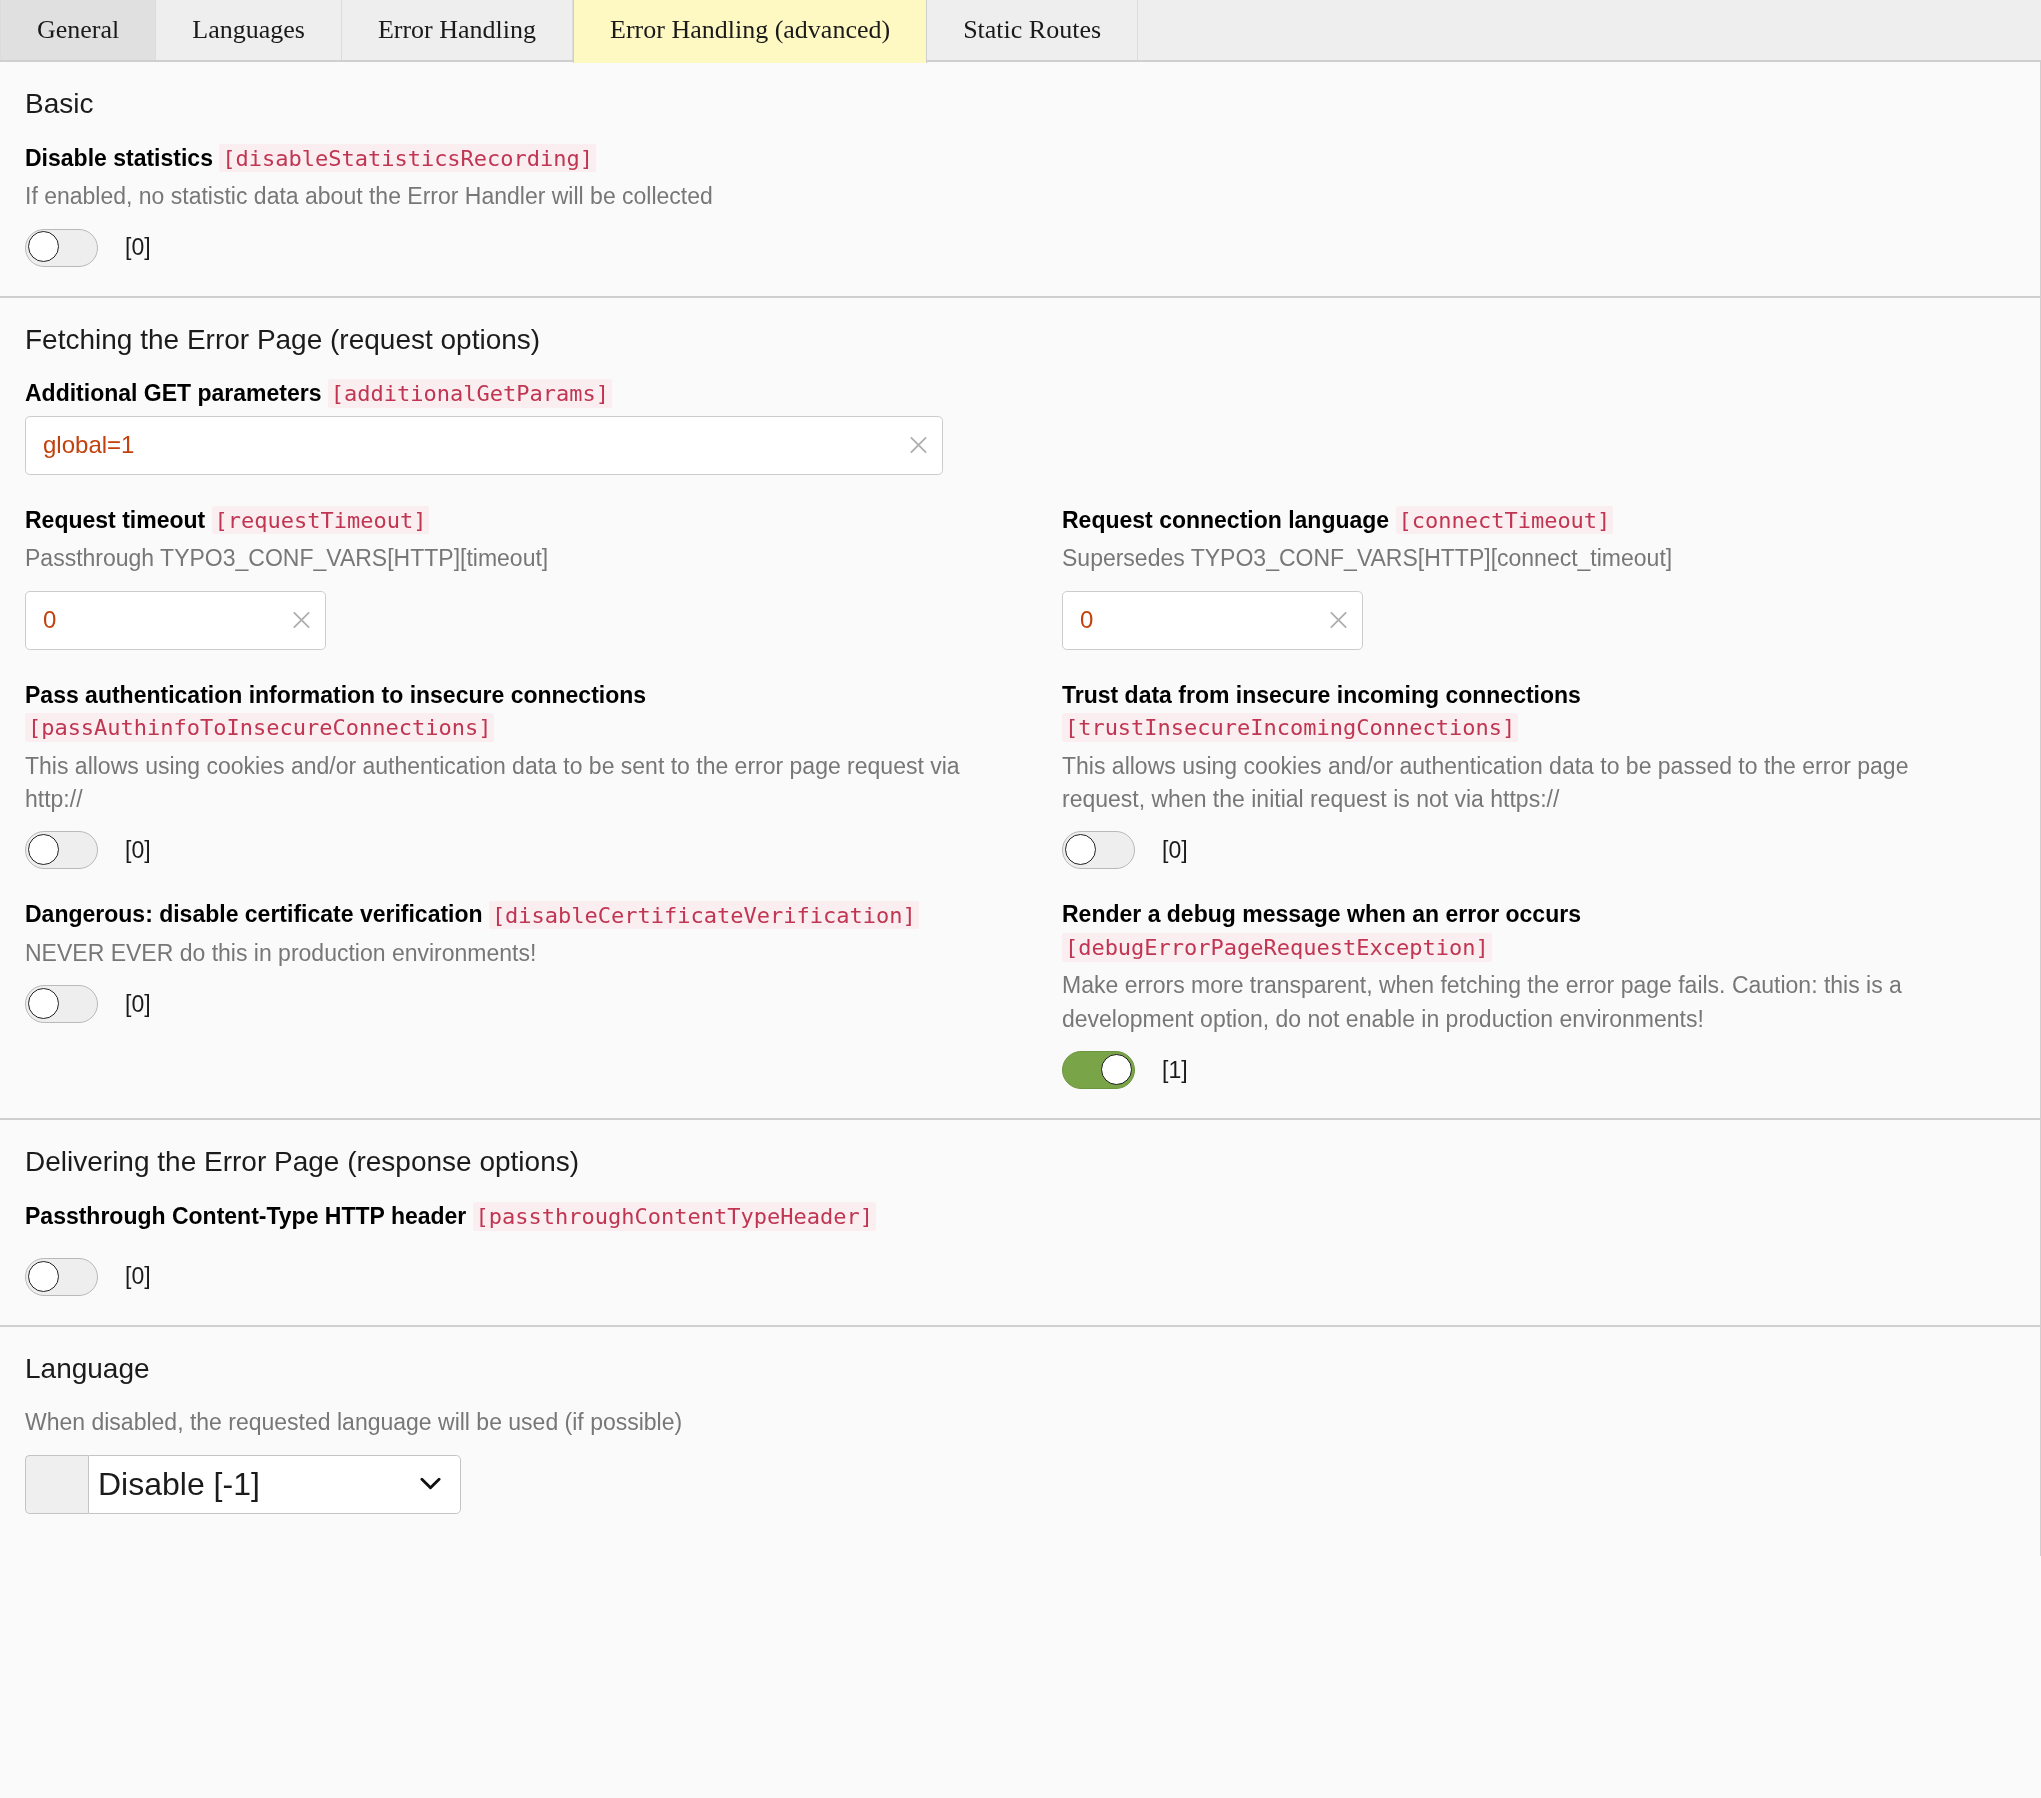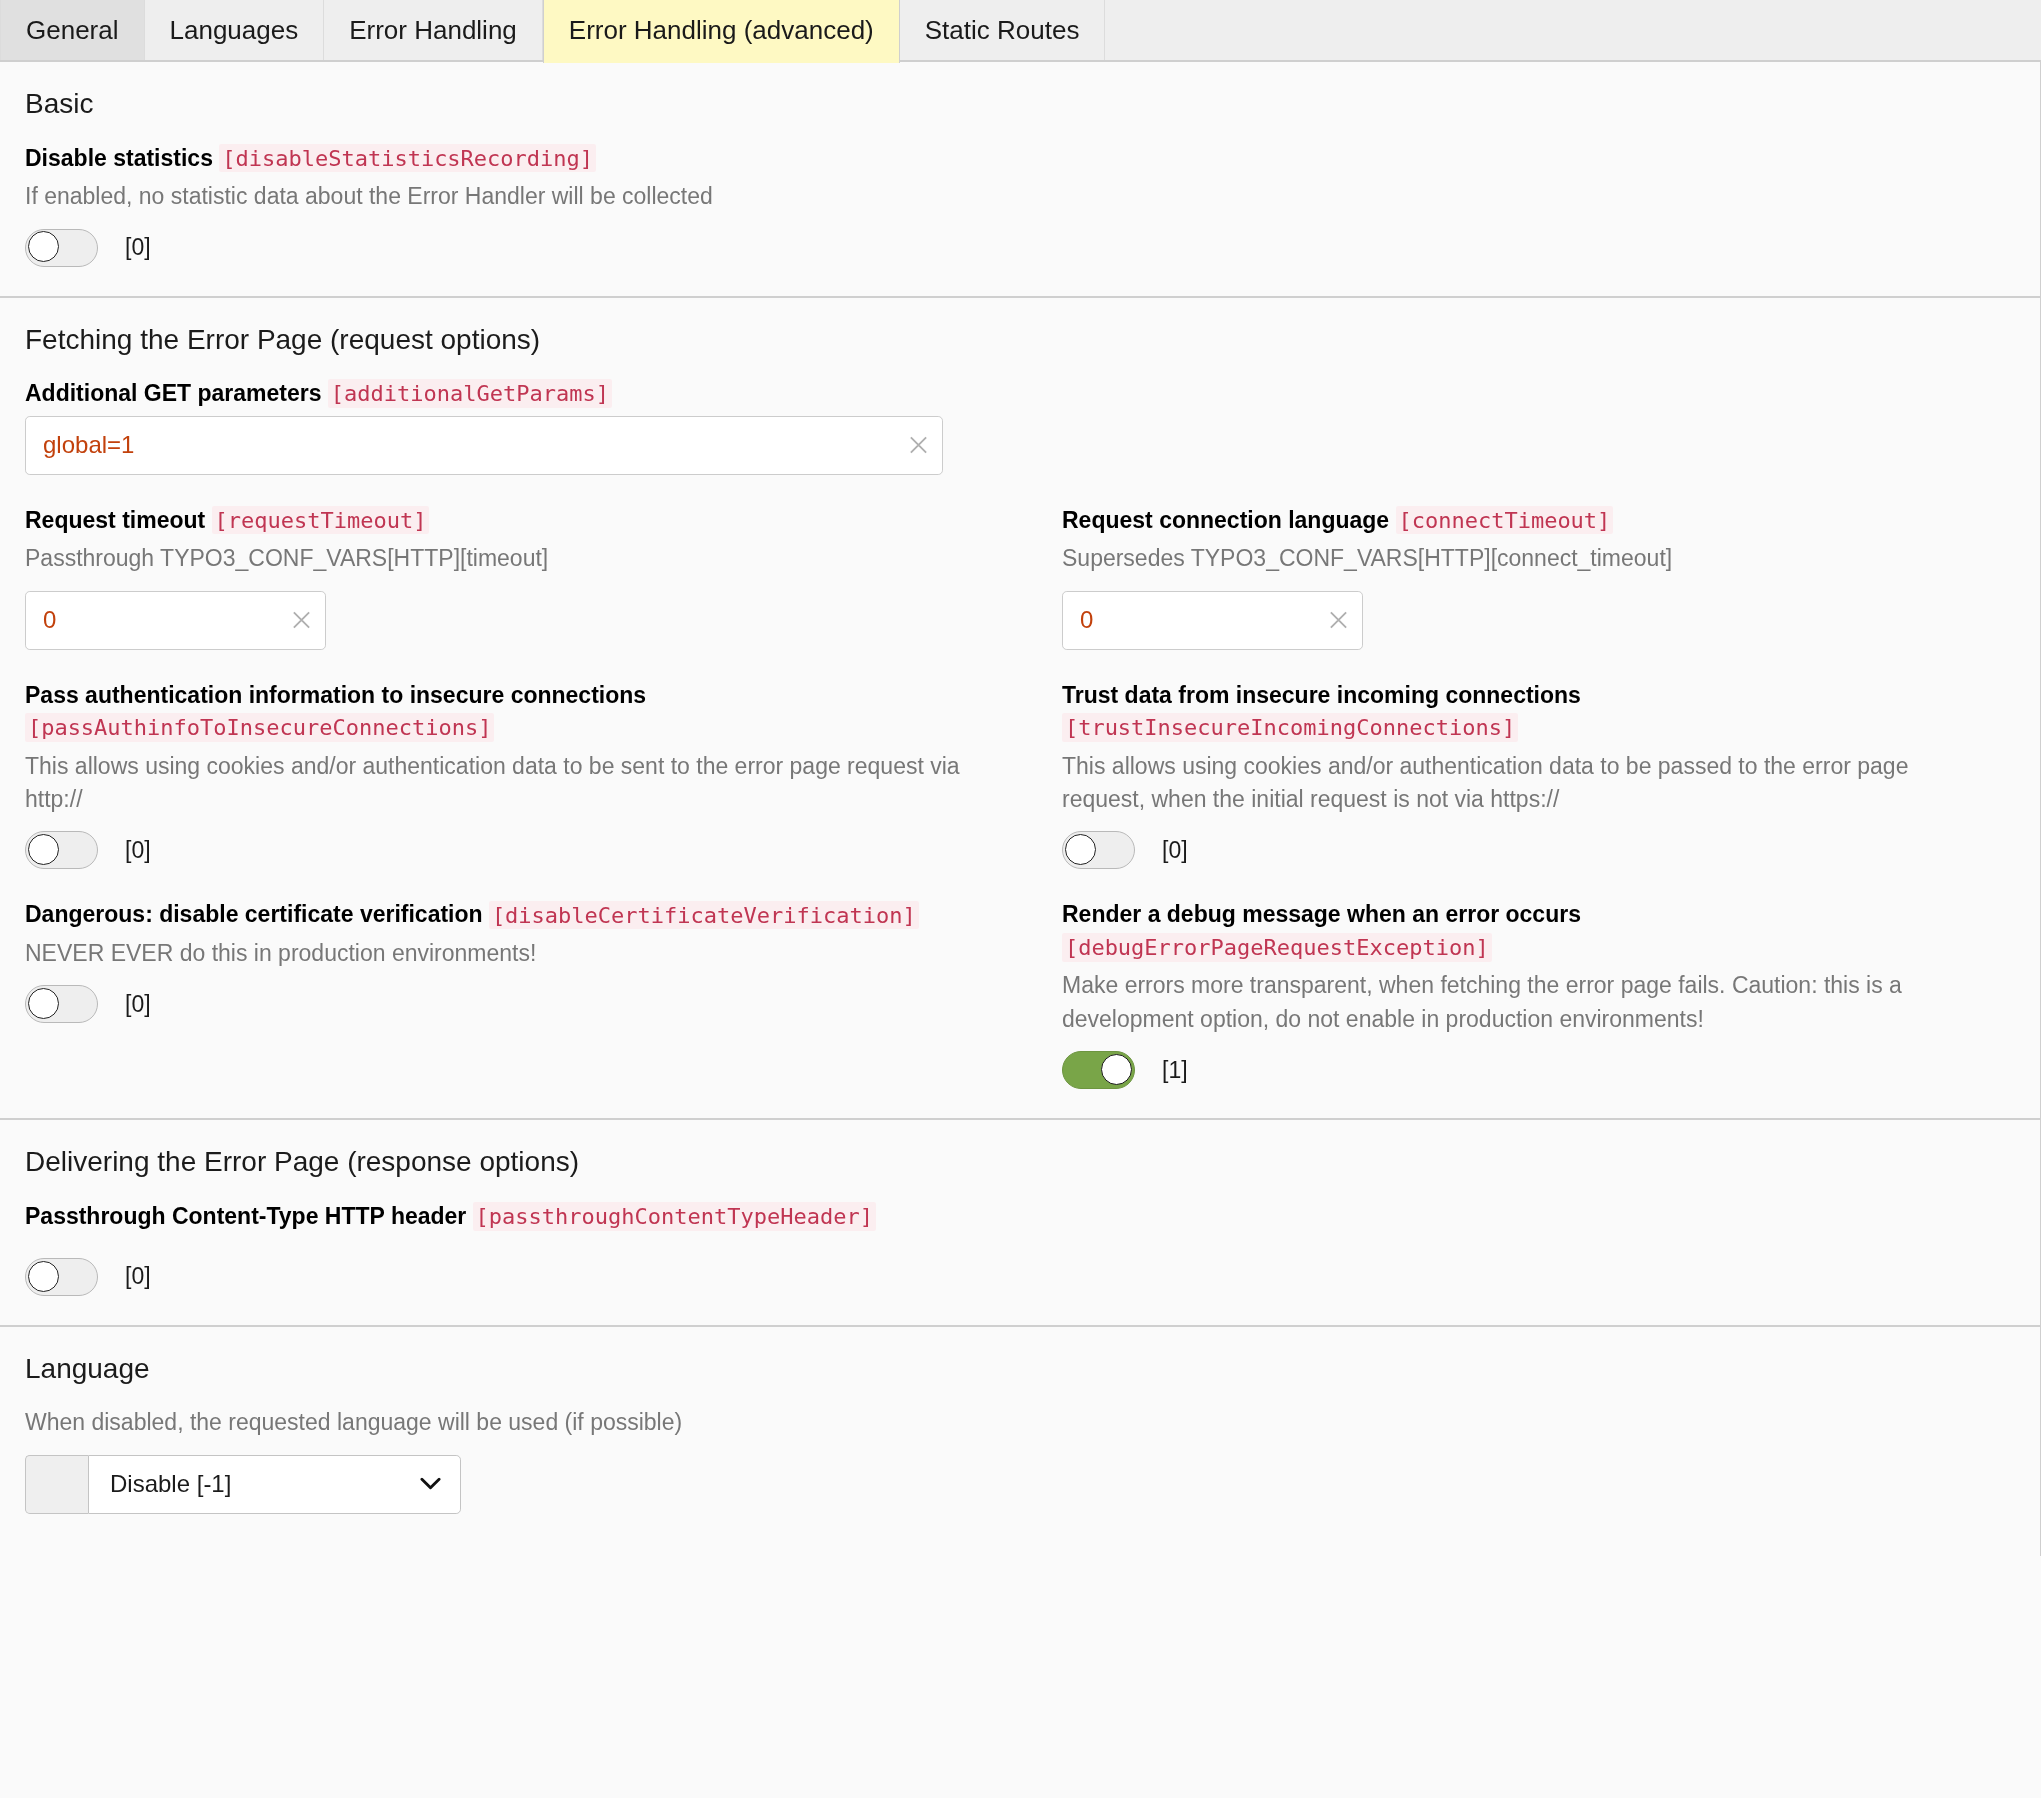--- a/index.html
+++ b/index.html
@@ -27,30 +27,30 @@
     border-bottom: 2.9px solid #cfcfcf;
     display: flex;
     align-items: stretch;
     box-sizing: border-box;
     padding: 0;
     position: relative;
   }
   .tab {
     display: flex;
     align-items: center;
-    padding: 0 25px;
+    padding: 0 36px;
     font-size: 26px;
     color: #1a1a1a;
     background: transparent;
     border: none;
     border-right: 1px solid #dcdcdc;
     cursor: pointer;
     box-sizing: border-box;
     white-space: nowrap;
-    font-family: Liberation Sans, sans-serif;
+    font-family: Liberation Serif, serif;
     position: relative;
     line-height: 1;
   }
   .tab:first-child {
     border-left: 1px solid #dcdcdc;
   }
   .tab.hover {
     background: #e0e0e0;
   }
   .tab.active {
@@ -220,23 +220,23 @@
     width: 373px;
     background: #ffffff;
     border: 1.9px solid #c4c4c4;
     border-radius: 0 4.8px 4.8px 0;
     box-sizing: border-box;
     display: flex;
     align-items: center;
     cursor: pointer;
   }
   .select-box .sel-text {
-    font-size: 24px;
+    font-size: 32px;
     color: #1b1b1b;
-    padding-left: 21px;
+    padding-left: 9px;
   }
   .chev {
     position: absolute;
     right: 19px;
     top: 50%;
     transform: translateY(-50%);
     width: 21px;
     height: 13.4px;
   }
   .chev svg { display: block; }

